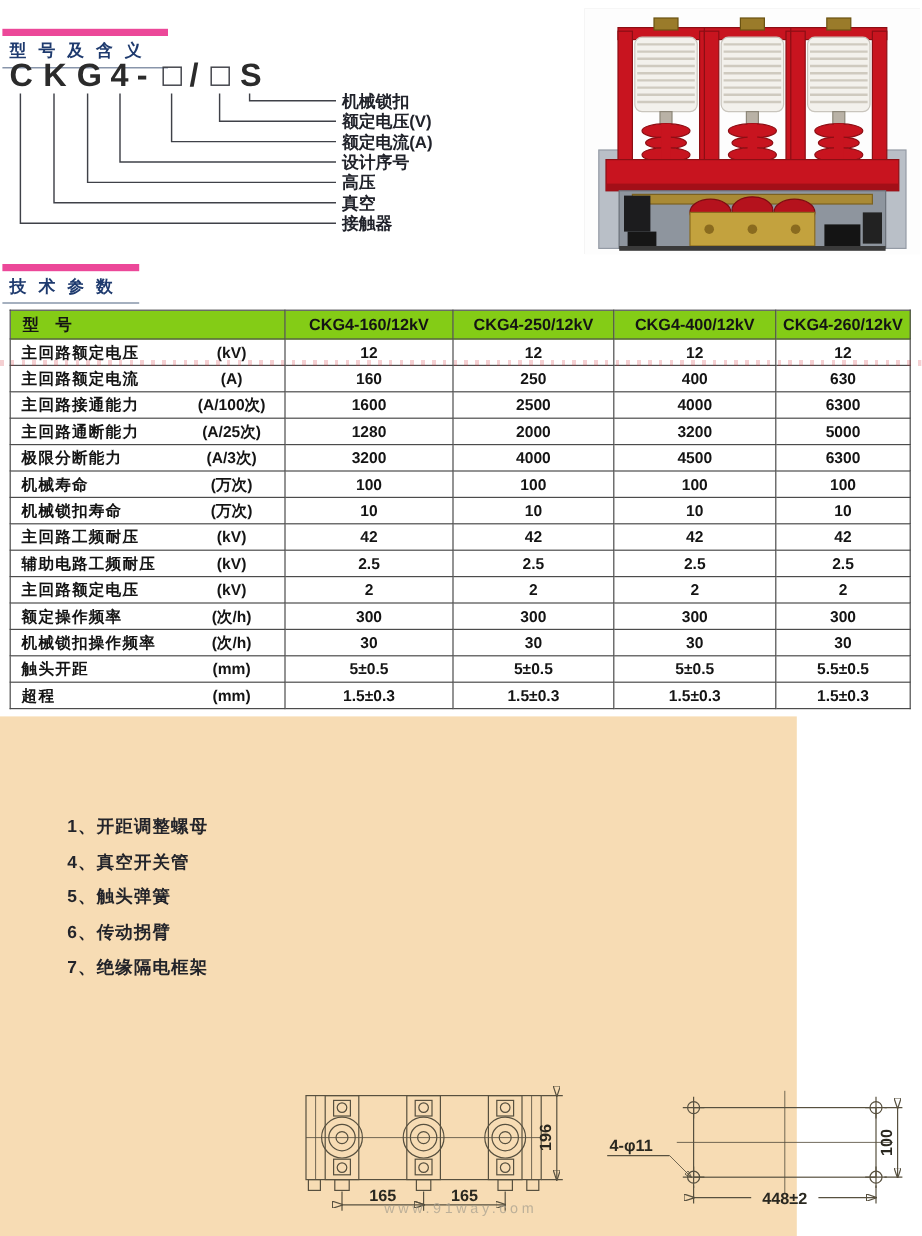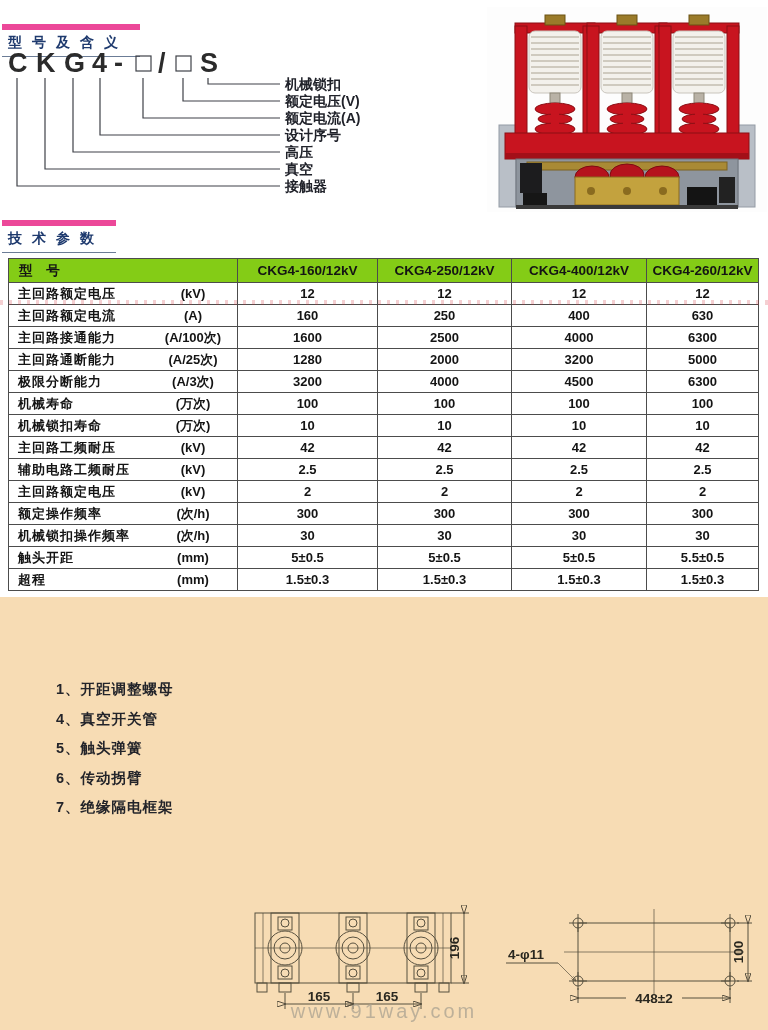--- a/index.html
+++ b/index.html
@@ -44,36 +44,36 @@
   .lc .unit{width:88px;text-align:center;}
 
   
   #red-stripe{
     position:absolute;left:0;top:300px;width:768px;height:5px;opacity:.22;
     background:repeating-linear-gradient(90deg,#d02832 0 3px,transparent 3px 9px);
     pointer-events:none;
   }
 
   
-  #outline-section{position:absolute;left:0;top:597px;width:768px;height:433px;background:#f7dcb4;}
+  #outline-section{position:absolute;left:0;top:597px;width:664px;height:433px;background:#f7dcb4;}
   #parts-list{position:absolute;left:56px;top:78px;font-size:14.5px;font-weight:700;color:#23242a;}
   .part-item{line-height:29.5px;letter-spacing:1px;}
 
   .drawing{position:absolute;}
   .drawing path,.drawing rect,.drawing line,.drawing circle,.drawing ellipse,.drawing polyline{
     stroke:#57503f;fill:none;stroke-width:1;
   }
   .drawing text{font-size:13.5px;font-weight:700;fill:#2a2820;stroke:none;}
   .drawing .thin{stroke-width:.7;}
   #bottom-view{left:243px;top:296px;}
   #mounting-view{left:498px;top:296px;}
 
   #watermark{
     position:absolute;left:0;top:403px;width:768px;text-align:center;
-    font-size:20px;letter-spacing:3px;color:#aaa291;opacity:.75;pointer-events:none;
+    font-size:12px;letter-spacing:3px;color:#aaa291;opacity:.75;pointer-events:none;
     font-weight:400;
   }
 </style>
 </head>
 <body>
 
 <h2 class="sec-title" id="title-model">型号及含义</h2>
 
 <svg id="model-diagram" viewBox="0 0 420 150" width="420" height="150">
 

